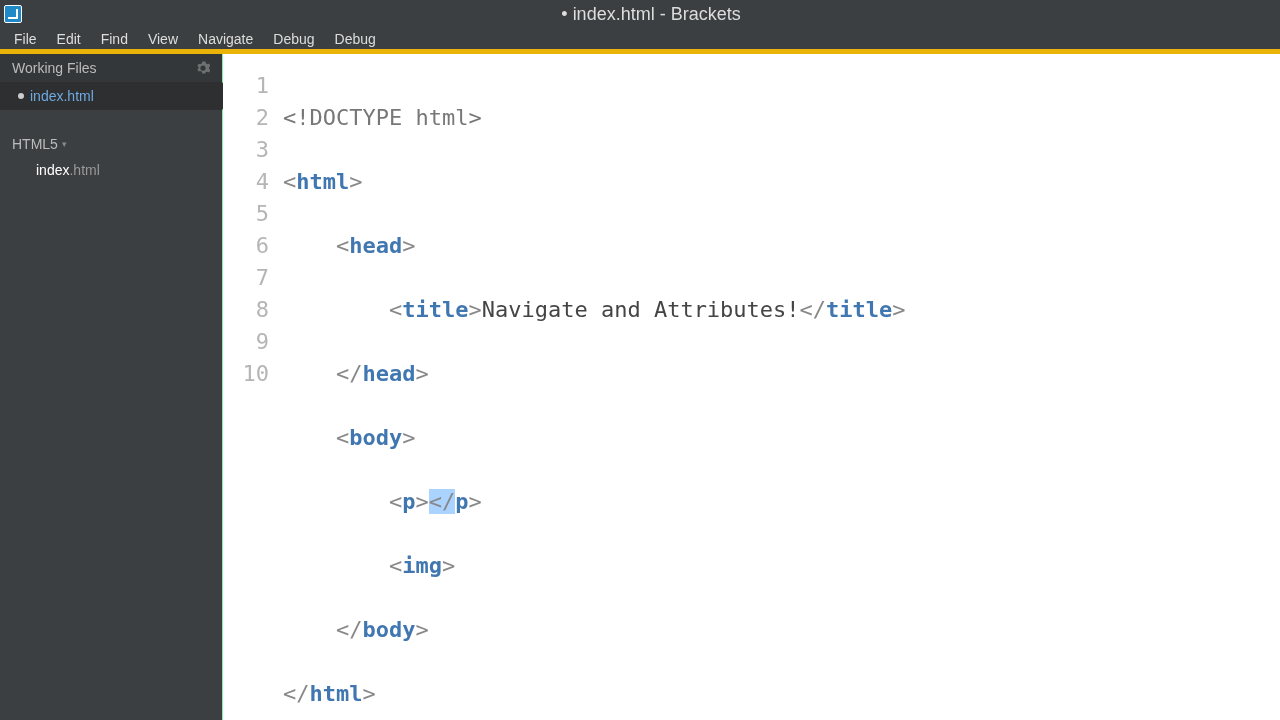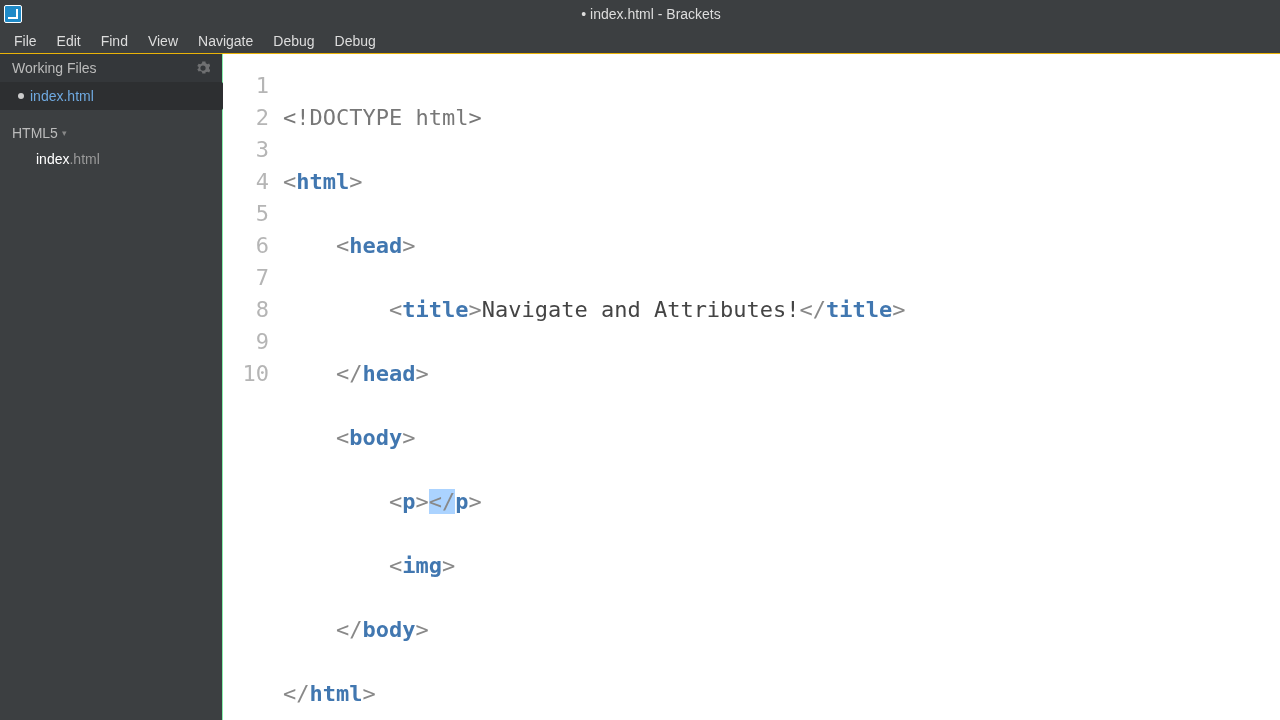--- a/index.html
+++ b/index.html
@@ -14,42 +14,42 @@
     display: flex;
     flex-direction: column;
   }
   
   .titlebar {
     height: 28px;
     background: #3c3f41;
     display: flex;
     align-items: center;
     color: #ddd;
-    font-size: 14px;
+    font-size: 18px;
   }
   .titlebar .app-icon {
     width: 18px; height: 18px;
     margin-left: 4px;
     background: #1f8ac7;
     border: 1px solid #fff;
     border-radius: 2px;
     display: flex; align-items: center; justify-content: center;
   }
   .titlebar .app-icon::after {
     content: ""; width: 8px; height: 8px; border: 2px solid #fff; border-top: none; border-left: none;
   }
   .titlebar .title-text { flex: 1; text-align: center; }
   
   .menubar {
     height: 26px;
     background: #3c3f41;
     display: flex;
     align-items: center;
     padding: 0 4px;
-    border-bottom: 1px solid #eab308;
+    border-bottom: 5px solid #eab308;
   }
   .menubar .menu-item {
     padding: 3px 10px;
     color: #ddd;
     cursor: default;
     font-size: 14px;
   }
   
   .main {
     flex: 1;
@@ -95,21 +95,21 @@
     content: "";
     position: absolute;
     right: -10px;
     top: 50%;
     transform: translateY(-50%);
     border-left: 10px solid #2d2f31;
     border-top: 14px solid transparent;
     border-bottom: 14px solid transparent;
   }
   .project-header {
-    margin-top: 9px;
+    margin-top: 20px;
     padding: 6px 12px;
     color: #bbb;
     font-size: 14px;
     display: flex; align-items: center;
   }
   .project-header .caret {
     margin-left: 4px;
     font-size: 9px;
     color: #888;
   }

